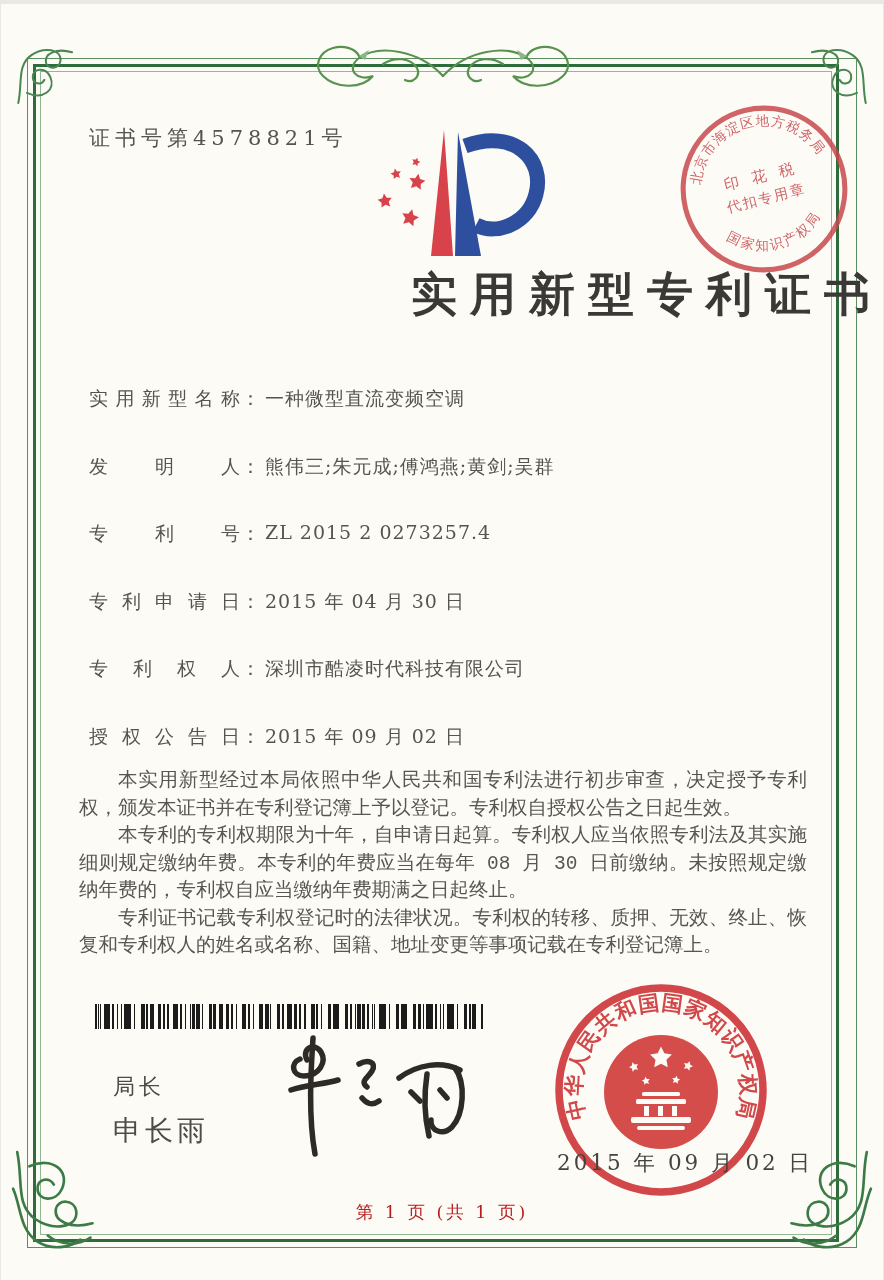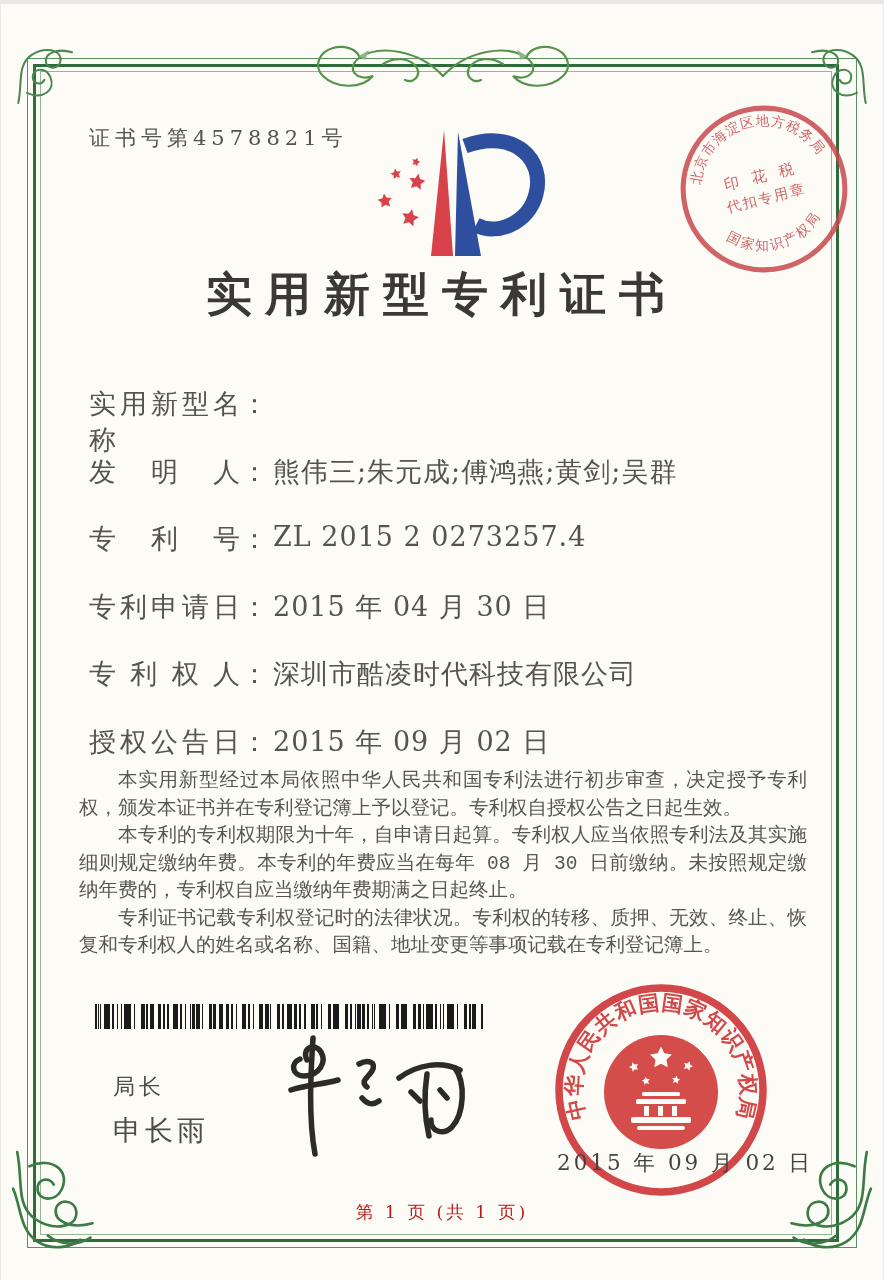--- a/index.html
+++ b/index.html
@@ -10,24 +10,24 @@
   }
   
   .frame-outer{position:absolute;left:26px;top:54px;right:26px;bottom:36px;border:1.5px solid #5b8f60;}
   .frame-main{position:absolute;left:32px;top:60px;right:44px;bottom:42px;border:3.5px solid #2f6c3b;}
   .frame-thin{position:absolute;left:39px;top:67px;right:51px;bottom:49px;border:1px solid #8fb893;}
   .ornament{position:absolute;pointer-events:none;}
   
   .cert-number{position:absolute;left:88px;top:120px;font-size:21px;letter-spacing:5px;color:#55544f;}
   .logo{position:absolute;left:336px;top:118px;width:230px;height:142px;}
   .tax-seal{position:absolute;left:670px;top:92px;width:186px;height:186px;transform:rotate(-14deg);opacity:.85;}
-  .doc-title{position:absolute;left:0;right:0;top:260px;text-align:center;font-size:46px;font-weight:600;
+  .doc-title{position:absolute;left:0;right:0;top:260px;text-align:right;font-size:46px;font-weight:600;
              letter-spacing:13px;color:#3a3936;}
   
-  .fields{position:absolute;left:88px;top:382px;width:710px;font-size:27px;letter-spacing:1px;color:#56544d;}
+  .fields{position:absolute;left:88px;top:382px;width:710px;font-size:19px;letter-spacing:1px;color:#56544d;}
   .field{display:flex;height:67.5px;align-items:flex-start;}
   .field-label{width:152px;text-align:justify;text-align-last:justify;flex:none;}
   .field-colon{flex:none;}
   .field-value{margin-left:4px;}
   
   .body-text{position:absolute;left:78px;top:764px;width:728px;font-size:19.5px;line-height:27.5px;
              text-align:justify;color:#58564f;font-family:Liberation Mono, monospace;}
   .body-text p{margin:0;text-indent:2em;}
   
   .barcode{position:absolute;left:94px;top:1000px;width:388px;height:25px;
@@ -127,20 +127,21 @@
     <text x="92" y="84" text-anchor="middle" fill="#c8494e" font-size="15" letter-spacing="4">印 花 税</text>
     <text x="92" y="106" text-anchor="middle" fill="#c8494e" font-size="14" letter-spacing="2">代扣专用章</text>
   </svg>
 
   <div class="doc-title">实用新型专利证书</div>
 
   <div class="fields">
     <div class="field">
       <span class="field-label">实用新型名称</span>
         <span class="field-colon">：</span>
+        <span class="field-value">一种微型直流变频空调</span>
     </div>
     <div class="field">
       <span class="field-label">发明人</span>
         <span class="field-colon">：</span>
         <span class="field-value">熊伟三;朱元成;傅鸿燕;黄剑;吴群</span>
     </div>
     <div class="field">
       <span class="field-label">专利号</span>
         <span class="field-colon">：</span>
         <span class="field-value">ZL 2015 2 0273257.4</span>

